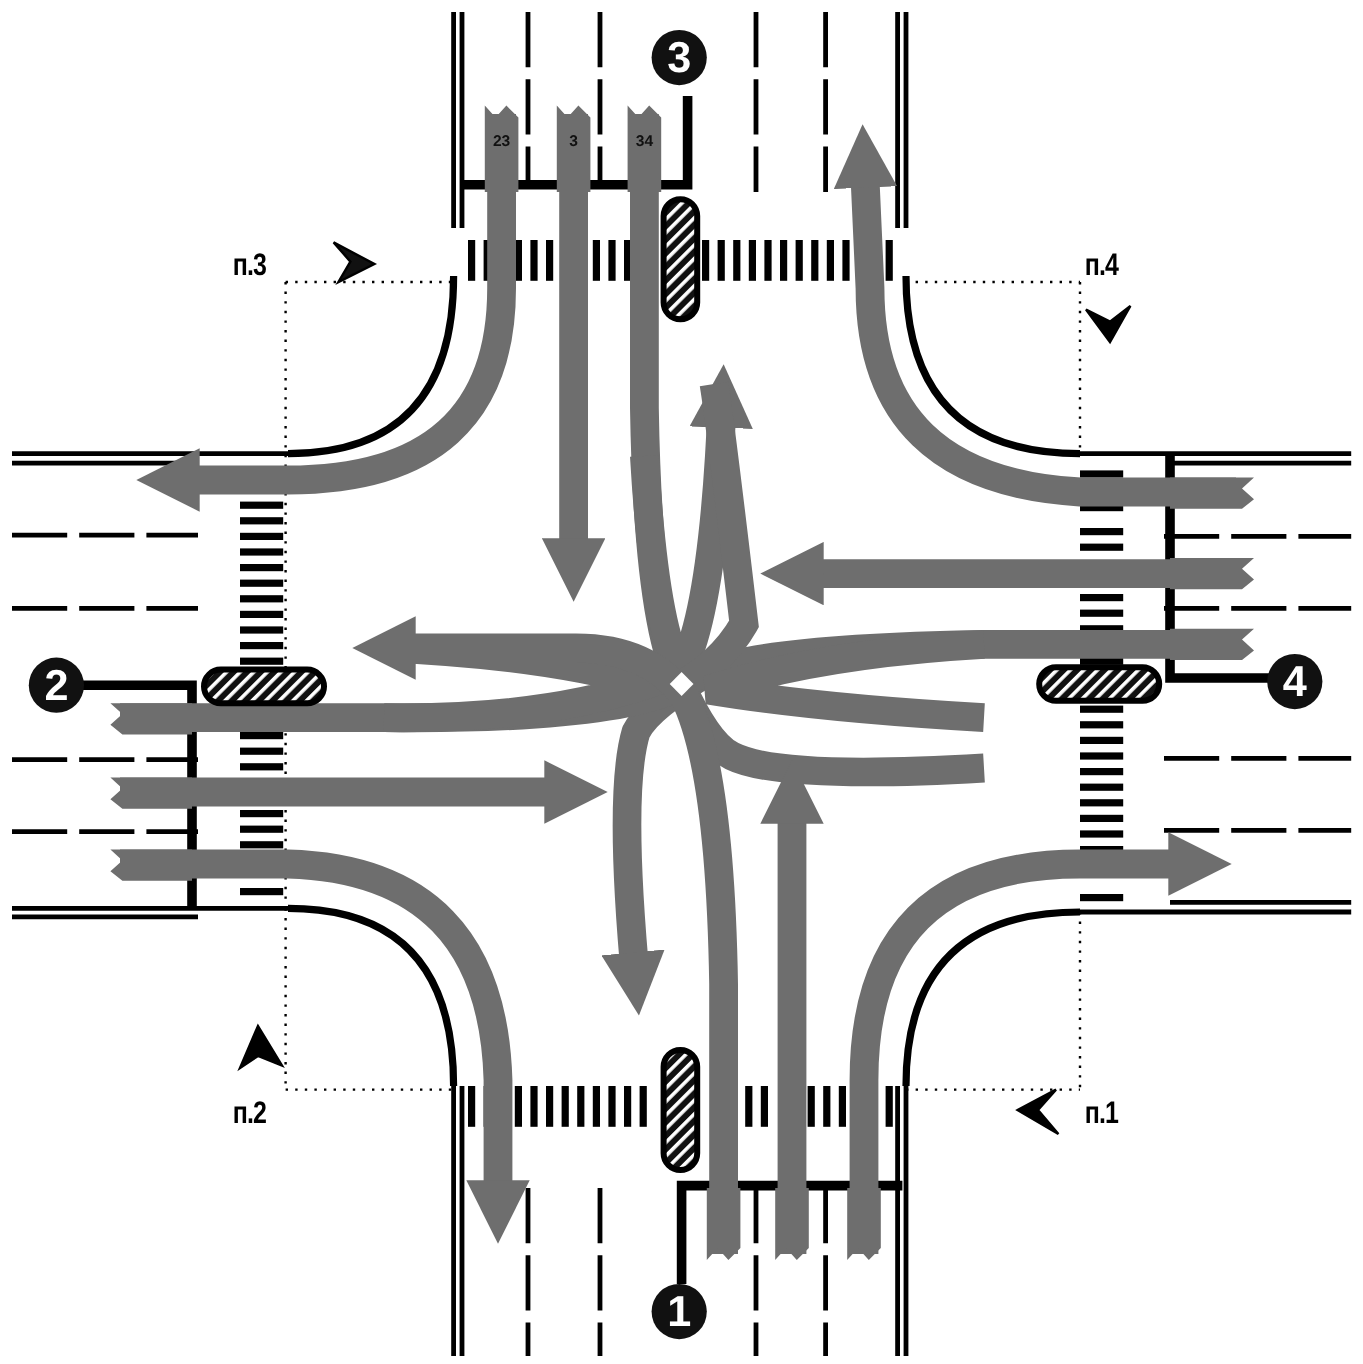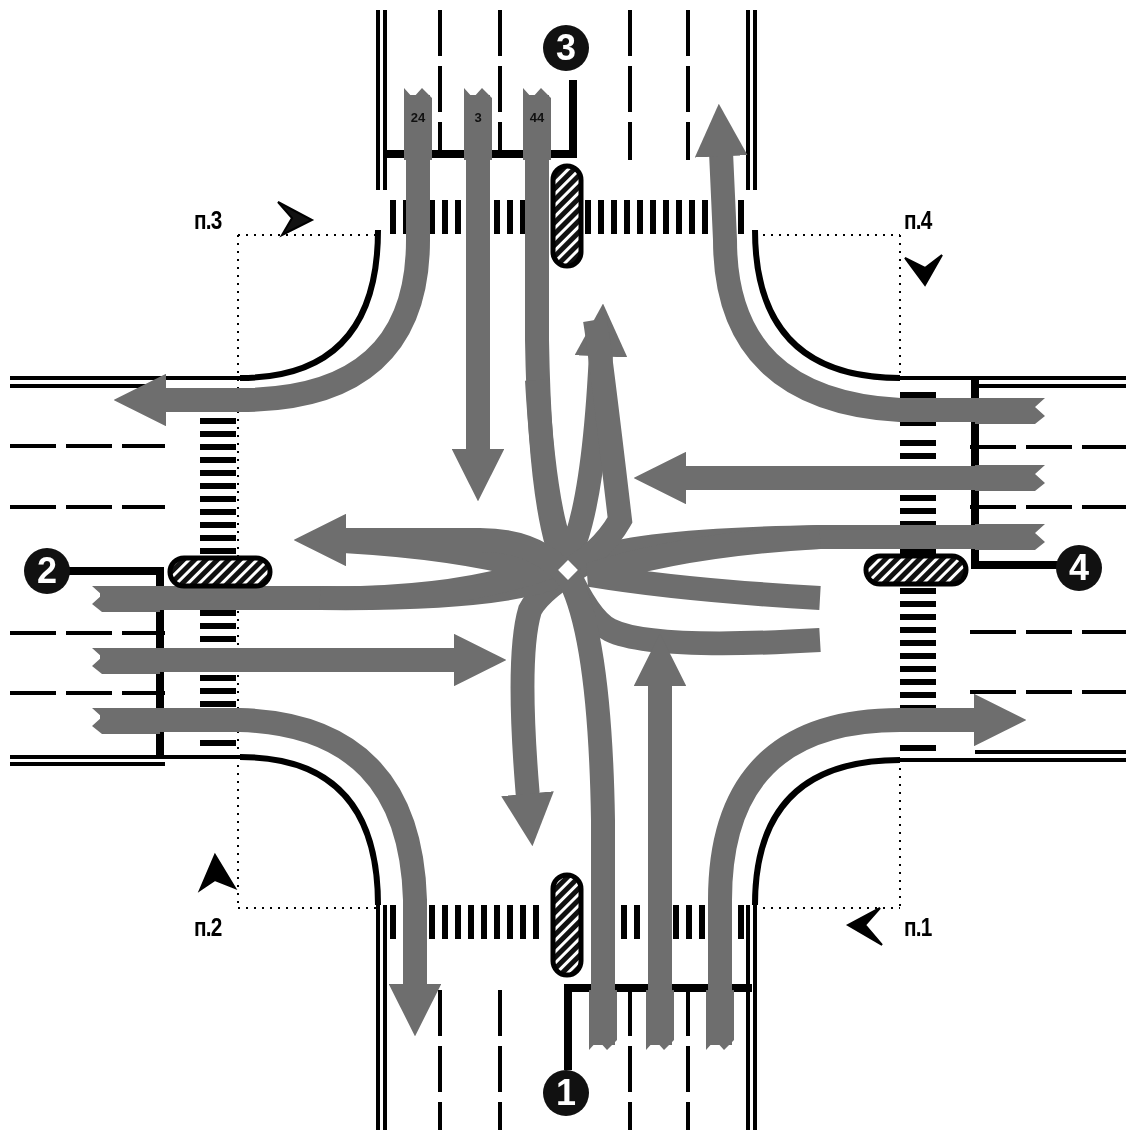--- a/index.html
+++ b/index.html
@@ -241,22 +241,22 @@
     <path d="M215,855 L200,890 L215,880 L235,888 z"></path>
     <path d="M880,908 L848,925 L882,945 L865,925 z"></path>
   </g>
 </svg>
 
 <div class="badge" style="left:543px;top:25px;">3</div>
 <div class="badge" style="left:24px;top:548px;">2</div>
 <div class="badge" style="left:1056px;top:545px;">4</div>
 <div class="badge" style="left:543px;top:1070px;">1</div>
 
-<div class="lane-no" style="left:403px;top:110px;">24</div>
+<div class="lane-no" style="left:403px;top:110px;">23</div>
 <div class="lane-no" style="left:463px;top:110px;">3</div>
-<div class="lane-no" style="left:522px;top:110px;">44</div>
+<div class="lane-no" style="left:522px;top:110px;">34</div>
 
 <div class="lbl" style="left:194px;top:205px;">п.3</div>
 <div class="lbl" style="left:904px;top:205px;">п.4</div>
 <div class="lbl" style="left:194px;top:912px;">п.2</div>
 <div class="lbl" style="left:904px;top:912px;">п.1</div>
 
 </div>
 
 </body></html>

